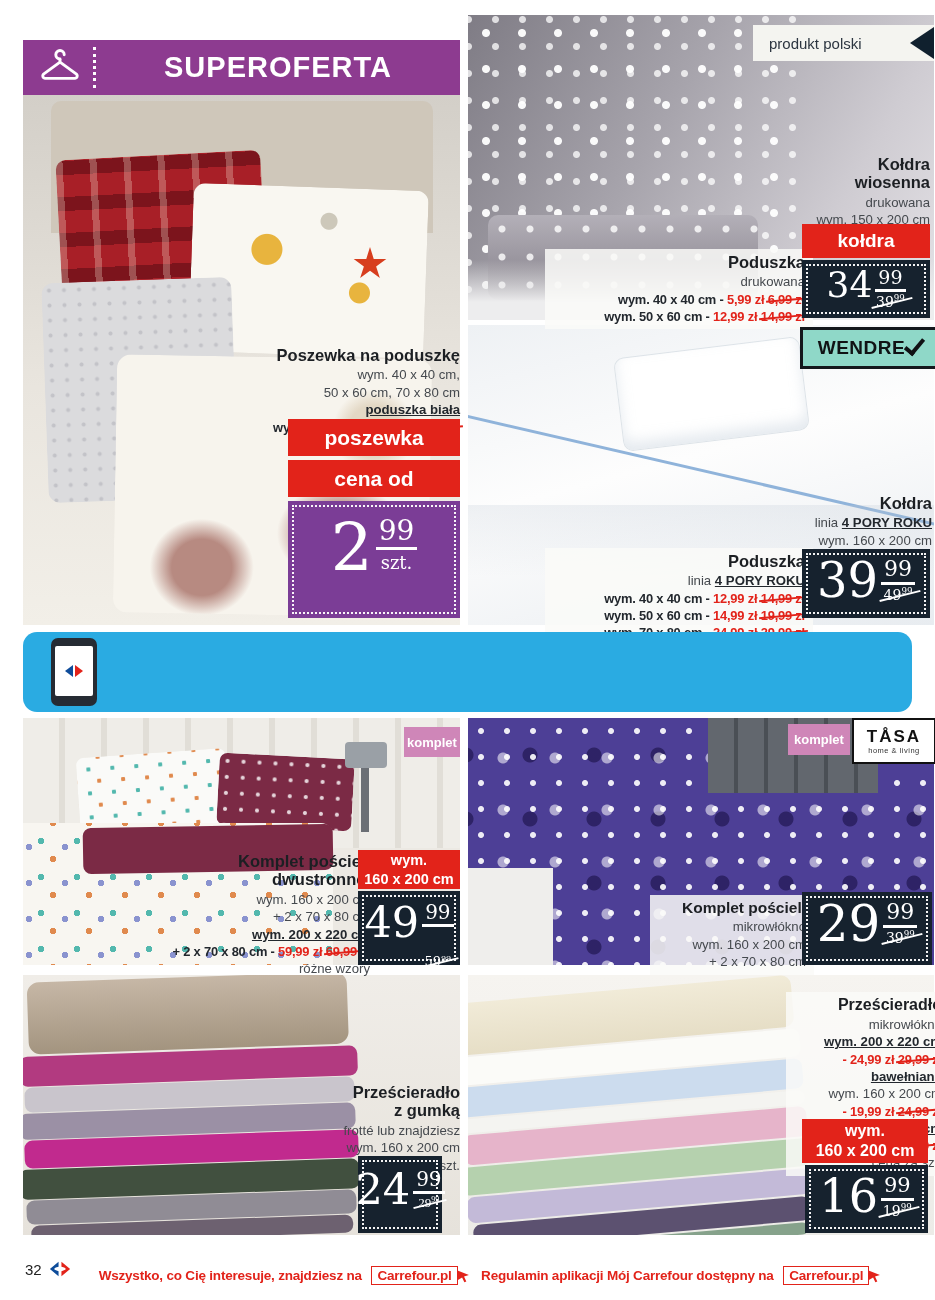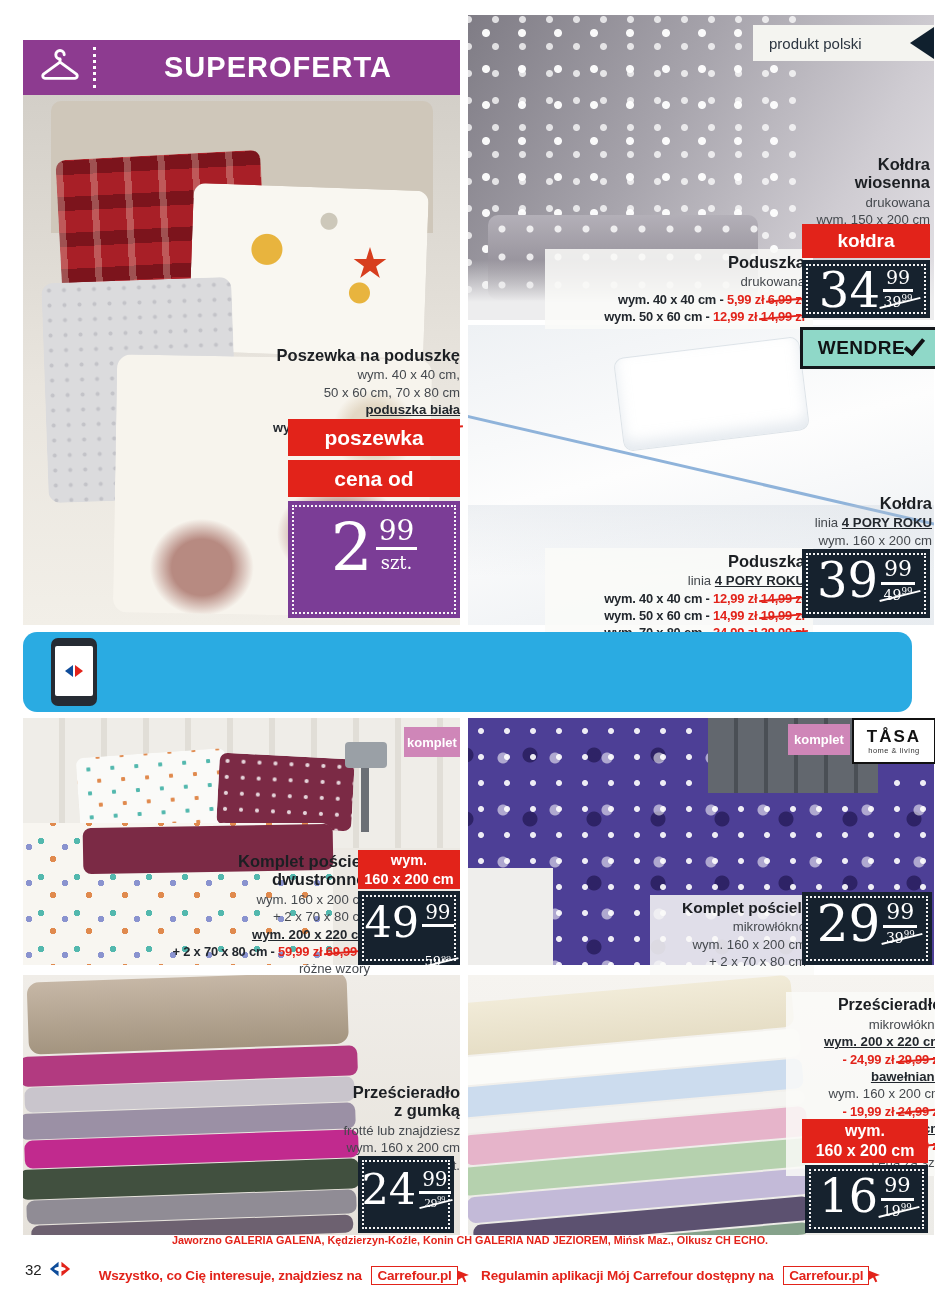--- a/index.html
+++ b/index.html
@@ -144,21 +144,21 @@
     <div class="psub">drukowana</div>
     <div class="psub">wym. 150 x 200 cm</div>
   </div>
 
   <div class="badge-red" style="left:802px;top:224px;width:128px;height:34px;font-size:19px;">
       <span>kołdra</span>
     </div>
 
   <div class="pricebox" style="left:802px;top:260px;width:128px;height:58px;">
     <div class="pb-in" style="padding-top:8px;">
-      <span class="pb-zl" style="font-size:48px;">34</span>
+      <span class="pb-zl" style="font-size:36px;">34</span>
       <span class="pb-col">
         <span class="pb-gr" style="font-size:19px;">99</span>
         <span class="pb-old" style="font-size:14px;"><span>39</span><sup>99</sup></span>
       </span>
     </div>
   </div>
 
   <div class="tblock wash" style="left:545px;top:249px;width:252px;">
     <div class="pname">Poduszka</div>
     <div class="psub">drukowana</div>
@@ -295,21 +295,21 @@
   </div>
 
   <div class="tblock" style="left:250px;top:1083px;width:210px;">
     <div class="pname">Prześcieradło
 z gumką</div>
     <div class="psub">frotté lub znajdziesz</div>
     <div class="psub">wym. 160 x 200 cm</div>
     <div class="psub">cena za szt.</div>
   </div>
 
-  <div class="pricebox" style="left:358px;top:1156px;width:96px;height:77px;">
+  <div class="pricebox" style="left:358px;top:1156px;width:84px;height:77px;">
     <div class="pb-in" style="padding-top:13px;">
       <span class="pb-zl" style="font-size:43px;">24</span>
       <span class="pb-col">
         <span class="pb-gr" style="font-size:20px;">99</span>
         <span class="pb-old" style="font-size:13px;font-family:Liberation Serif, serif;"><span>29</span><sup>99</sup></span>
       </span>
     </div>
   </div>
 
   <div class="photo" style="left:468px;top:975px;width:466px;height:260px;background:linear-gradient(180deg,#f6f4f0,#ecebe7);">
@@ -348,21 +348,20 @@
     <div class="pb-in" style="padding-top:10px;">
       <span class="pb-zl" style="font-size:46px;">16</span>
       <span class="pb-col">
         <span class="pb-gr" style="font-size:21px;">99</span>
         <span class="pb-old" style="font-size:14px;"><span>19</span><sup>99</sup></span>
       </span>
     </div>
   </div>
 
   <div class="disc" style="top:1234px;">
-    <div>Jaworzno GALERIA GALENA, Kędzierzyn-Koźle, Konin CH GALERIA NAD JEZIOREM, Mińsk Maz., Olkusz CH ECHO.</div>
   </div>
 
   <div class="pagenum-row">
     <span class="pagenum">32</span>
     <svg width="26" height="20" viewBox="0 0 36 24">
       <path d="M16 2 L4 12 L16 22 L16 15 Q10 13.5 10 12 Q10 10.5 16 9 Z" fill="#0e4c9a"></path>
       <path d="M20 2 L32 12 L20 22 L20 15 Q26 13.5 26 12 Q26 10.5 20 9 Z" fill="#e2231a"></path>
     </svg>
   </div>
 

